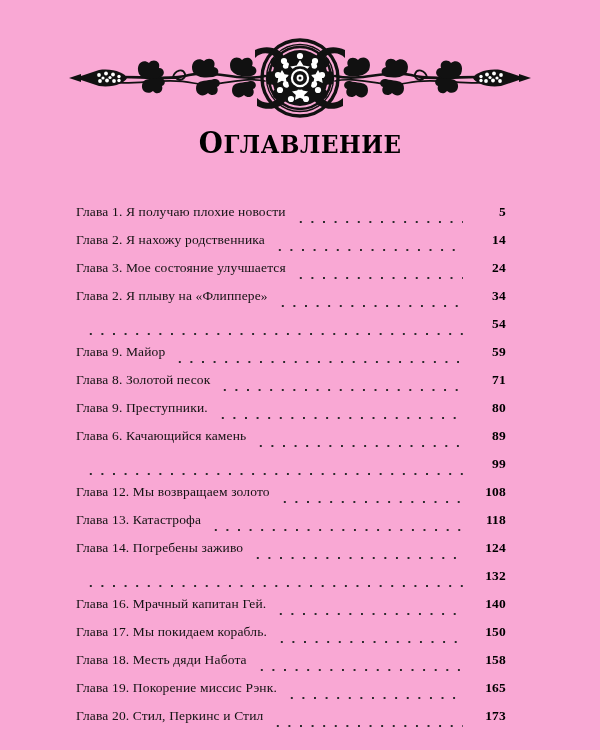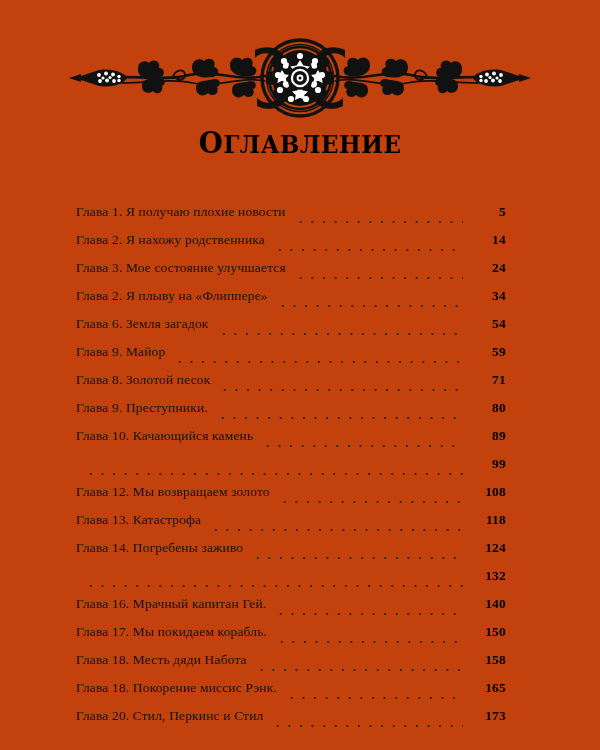--- a/index.html
+++ b/index.html
@@ -13,21 +13,21 @@
     position: relative;
     overflow: hidden;
     font-family: "Liberation Serif", "DejaVu Serif", serif;
     color: #1a1a1a;
     -webkit-font-smoothing: antialiased;
   }
 
   .page {
     position: absolute;
     inset: 0;
-    background: #c2410c;
+    background: #f9a8d4;
     padding-left: 34px;
   }
 
   
   .ornament-wrap {
     position: absolute;
     left: 0;
     top: 30px;
     width: 600px;
     height: 96px;
@@ -246,21 +246,20 @@
     </div>
 
     <div class="toc-row">
       <span class="toc-title">Глава 2. Я плыву на «Флиппере»</span>
       <span class="toc-leader"></span>
       <span class="toc-page">34</span>
     </div>
 
 
     <div class="toc-row">
-      <span class="toc-title">Глава 6. Земля загадок</span>
       <span class="toc-leader"></span>
       <span class="toc-page">54</span>
     </div>
 
     <div class="toc-row">
       <span class="toc-title">Глава 9. Майор</span>
       <span class="toc-leader"></span>
       <span class="toc-page">59</span>
     </div>
 
@@ -270,21 +269,21 @@
       <span class="toc-page">71</span>
     </div>
 
     <div class="toc-row">
       <span class="toc-title">Глава 9. Преступники.</span>
       <span class="toc-leader"></span>
       <span class="toc-page">80</span>
     </div>
 
     <div class="toc-row">
-      <span class="toc-title">Глава 10. Качающийся камень</span>
+      <span class="toc-title">Глава 6. Качающийся камень</span>
       <span class="toc-leader"></span>
       <span class="toc-page">89</span>
     </div>
 
     <div class="toc-row">
       <span class="toc-leader"></span>
       <span class="toc-page">99</span>
     </div>
 
     <div class="toc-row">
@@ -322,21 +321,21 @@
       <span class="toc-page">150</span>
     </div>
 
     <div class="toc-row">
       <span class="toc-title">Глава 18. Месть дяди Набота</span>
       <span class="toc-leader"></span>
       <span class="toc-page">158</span>
     </div>
 
     <div class="toc-row">
-      <span class="toc-title">Глава 18. Покорение миссис Рэнк.</span>
+      <span class="toc-title">Глава 19. Покорение миссис Рэнк.</span>
       <span class="toc-leader"></span>
       <span class="toc-page">165</span>
     </div>
 
     <div class="toc-row">
       <span class="toc-title">Глава 20. Стил, Перкинс и Стил</span>
       <span class="toc-leader"></span>
       <span class="toc-page">173</span>
     </div>
 

